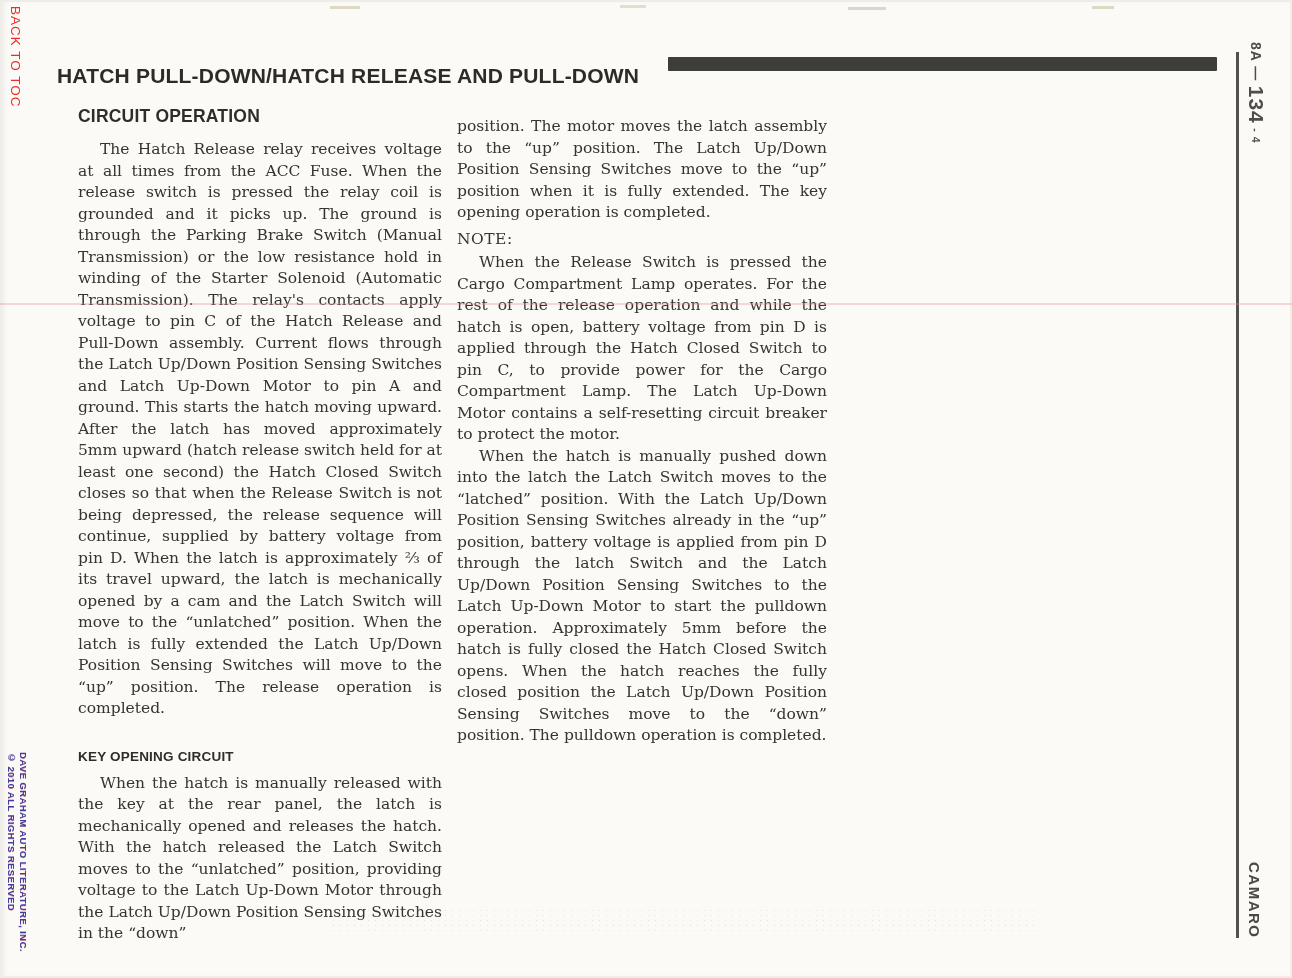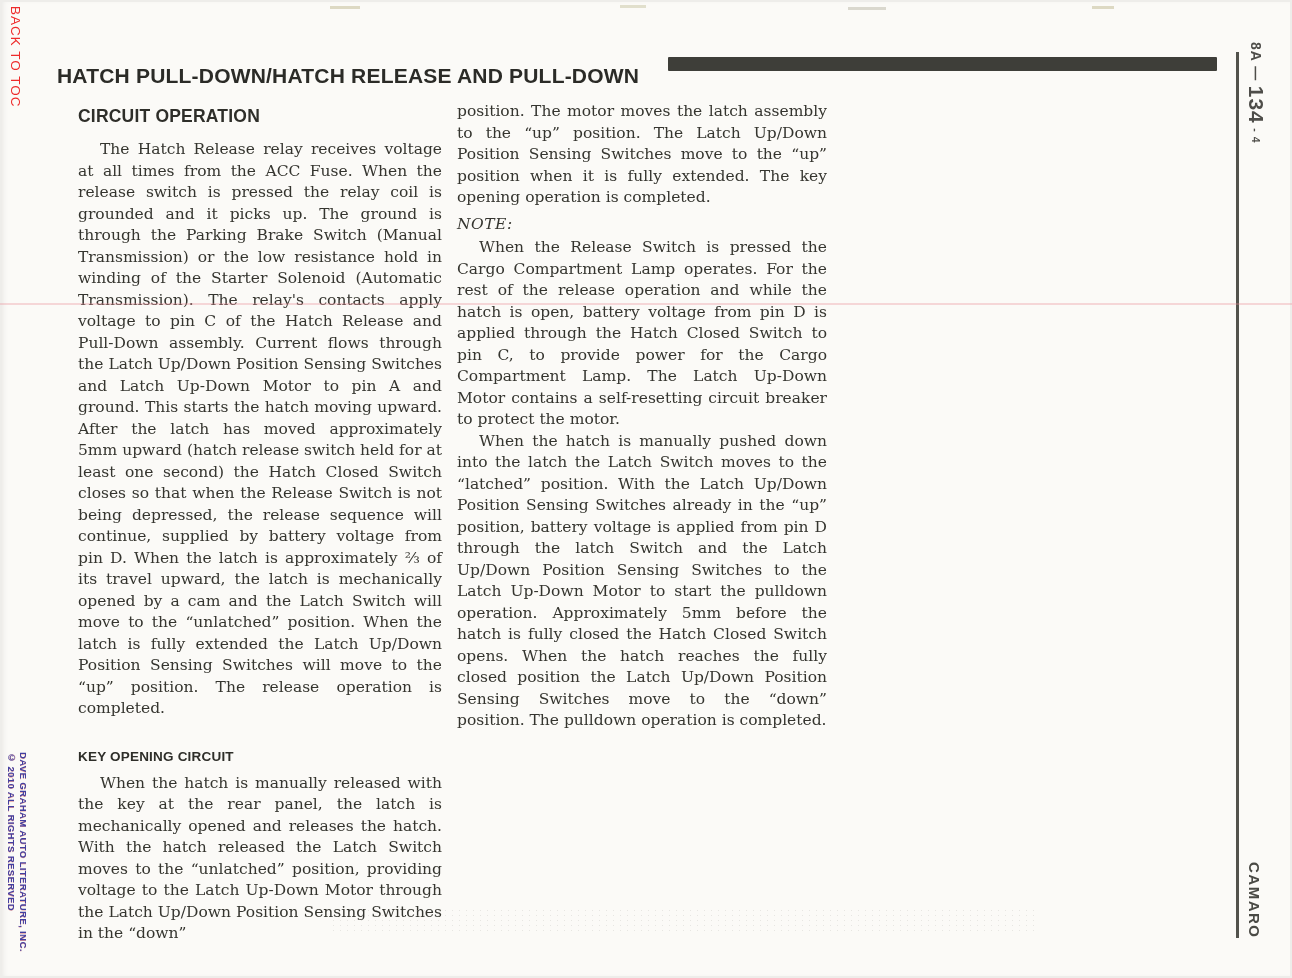--- a/index.html
+++ b/index.html
@@ -79,21 +79,21 @@
   
   .col {
     position: absolute;
     color: #35352f;
     font-family: "DejaVu Serif", "Liberation Serif", serif;
     font-size: 15.5px;
     line-height: 21.5px;
     text-align: justify;
   }
   .col-left  { left: 50px;  top: 106px; width: 364px; margin-left: 28px; }
-  .col-right { left: 457px; top: 101px; width: 370px; }
+  .col-right { left: 457px; top: 116px; width: 370px; }
 
   .h-major {
     font: bold 17.5px "Liberation Sans", sans-serif;
     letter-spacing: 0.2px;
     color: #2e2e29;
     margin: 0 0 12px 0;
     text-align: left;
   }
   .h-minor {
     font: bold 13.5px "Liberation Sans", sans-serif;
@@ -103,21 +103,20 @@
     text-align: left;
   }
   .h-minor.spaced { margin-top: 29px; }
   .para { margin: 0 0 0 0; text-indent: 22px; }
   .para.no-indent { text-indent: 0; }
   .note-label {
     margin: 5px 0 2px 0;
     text-indent: 0;
     text-align: left;
     letter-spacing: 0.5px;
-    font-style: italic;
   }
 
   
   .scan-line-pink {
     position: absolute;
     left: 0; top: 303px;
     width: 100%; height: 2px;
     background: rgba(233,140,150,0.32);
   }
   .scan-dash { position: absolute; height: 3px; background: #d9d5bd; opacity: 0.9; }

